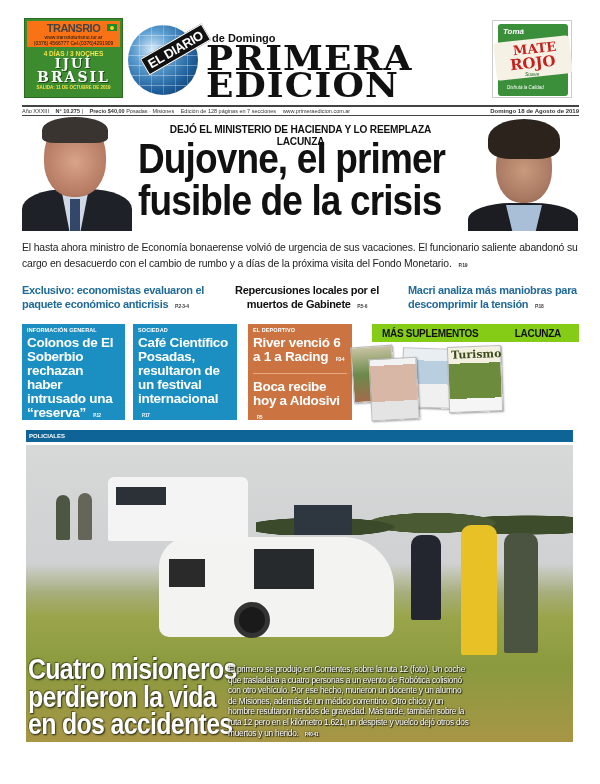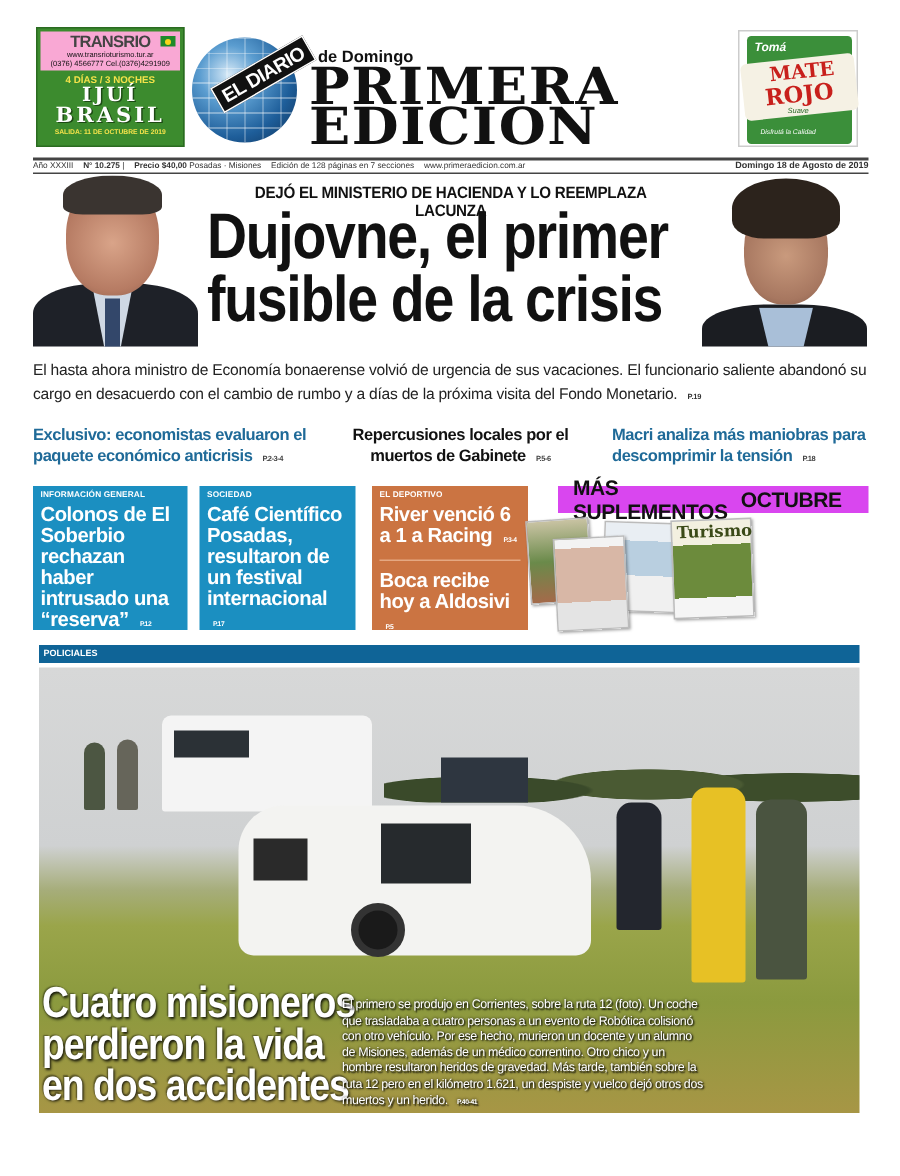--- a/index.html
+++ b/index.html
@@ -5,21 +5,21 @@
   * { box-sizing: border-box; margin: 0; padding: 0; }
   html, body { width: 600px; height: 784px; background: #ffffff; overflow: hidden; }
   body { position: relative; font-family: "Liberation Sans", sans-serif; color: #111; }
 
   
   .ad-left {
     position: absolute; left: 24px; top: 18px; width: 99px; height: 80px;
     background: #3c8b2e; border: 1px solid #2a6b20;
     display: flex; flex-direction: column; align-items: center;
   }
-  .ad-left .brand-box { background: #f9a8d4; width: 93px; margin-top: 2px; padding: 1px 6px; text-align: center; position: relative; }
+  .ad-left .brand-box { background: #f97316; width: 93px; margin-top: 2px; padding: 1px 6px; text-align: center; position: relative; }
   .ad-left .brand { font-size: 11px; font-weight: bold; color: #444; letter-spacing: -0.5px; }
   .ad-left .flag { position: absolute; right: 3px; top: 3px; width: 10px; height: 7px; background: #1f8a2a; }
   .ad-left .flag::after { content: ""; position: absolute; left: 3px; top: 1.5px; width: 4px; height: 4px; border-radius: 50%; background: #f7d51a; }
   .ad-left .contact { font-size: 5px; color: #111; line-height: 6px; }
   .ad-left .days { font-size: 6.5px; font-weight: bold; color: #f3e24a; margin-top: 3px; }
   .ad-left .dest1 { font-size: 13px; font-weight: bold; color: #fff; letter-spacing: 2px; line-height: 13px; text-shadow: 1px 1px 0 #1d4a14; font-family: "DejaVu Serif", serif; }
   .ad-left .dest2 { font-size: 14px; font-weight: bold; color: #fff; letter-spacing: 2px; line-height: 14px; text-shadow: 1px 1px 0 #1d4a14; font-family: "DejaVu Serif", serif; }
   .ad-left .departure { font-size: 4.5px; color: #f3e24a; font-weight: bold; margin-top: 1px; }
 
   .globe {
@@ -118,23 +118,23 @@
   }
   .box .section { font-size: 5.5px; letter-spacing: 0.1px; margin-bottom: 3px; color: #fff; }
   .box .title { font-size: 13.5px; line-height: 14px; letter-spacing: -0.3px; }
   .box .page-ref { color: #fff; font-size: 4.5px; }
   .box-info { left: 22px; width: 103px; background: #1b8fc1; }
   .box-soc { left: 133px; width: 104px; background: #1b8fc1; }
   .box-dep { left: 248px; width: 104px; background: #cb7442; }
   .box-dep .divider { height: 1px; background: #e5a882; margin: 6px 0 6px; }
 
   .supl {
-    position: absolute; left: 372px; top: 324px; width: 207px; height: 18px; background: #d946ef;
+    position: absolute; left: 372px; top: 324px; width: 207px; height: 18px; background: #84cc16;
     display: flex; justify-content: space-between; align-items: center; padding: 0 18px 0 10px;
-    font-size: 14px; font-weight: bold; color: #111; letter-spacing: -0.3px;
+    font-size: 10px; font-weight: bold; color: #111; letter-spacing: -0.3px;
   }
   .mags { position: absolute; left: 350px; top: 340px; width: 230px; height: 82px; }
   .mag { position: absolute; border: 1px solid #bbb; box-shadow: 1px 1px 2px rgba(0,0,0,0.35); }
   .mag1 { left: 2px; top: 6px; width: 42px; height: 56px; background: linear-gradient(#c9c3a3, #6a8a4a 50%, #a46a4a); transform: rotate(-4deg); }
   .mag2 { left: 20px; top: 18px; width: 48px; height: 62px; background: linear-gradient(#f3f3f3 0 10%, #d8b7a6 10% 70%, #e4e4e4 70%); transform: rotate(-3deg); }
   .mag3 { left: 52px; top: 8px; width: 50px; height: 60px; background: linear-gradient(#e9eef3 0 20%, #b9cfe0 20% 60%, #f0f0f0 60%); transform: rotate(2deg); }
   .mag4 { left: 98px; top: 6px; width: 54px; height: 66px; background: linear-gradient(#f3f0e0 0 25%, #6c8b3c 25% 80%, #f5f5f5 80%); transform: rotate(-2deg); }
   .mag4 .t { position: absolute; left: 3px; top: 1px; font-size: 11px; font-family: "DejaVu Serif", serif; color: #3b4a18; font-weight: bold; }
   .mag5 { left: 150px; top: 2px; width: 72px; height: 78px; background: linear-gradient(#e25b1d 0, #7a1a0e 50%, #111 75%, #f1f1f1 75%); }
   .mag5 .t { position: absolute; left: 3px; top: 4px; font-size: 10px; color: #fff; font-weight: bold; letter-spacing: -0.6px; }
@@ -281,21 +281,21 @@
   </div>
   <div class="divider"></div>
   <div class="title">
     <span>Boca recibe hoy a Aldosivi</span>
     <span class="page-ref">P.5</span>
   </div>
 </div>
 
 <div class="supl">
   <span>MÁS SUPLEMENTOS</span>
-  <span>OCTUBRE</span>
+  <span>LACUNZA</span>
 </div>
 <div class="mags">
   <div class="mag mag1"></div>
   <div class="mag mag3"></div>
   <div class="mag mag2"></div>
   <div class="mag mag4">
     <span class="t">Turismo</span>
   </div>
 </div>
 

